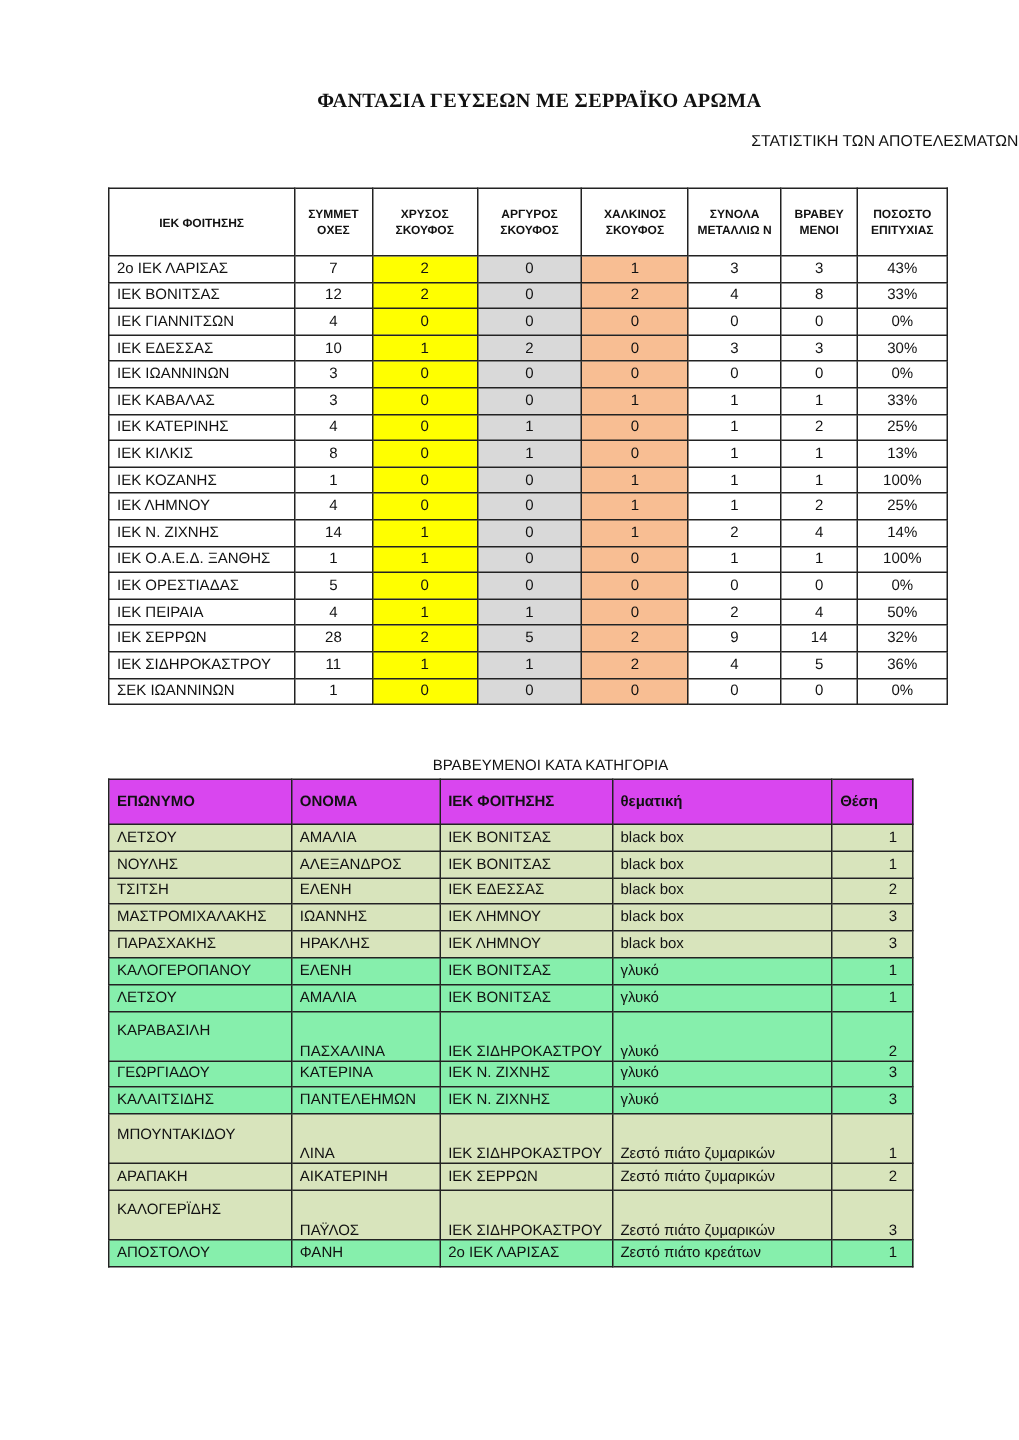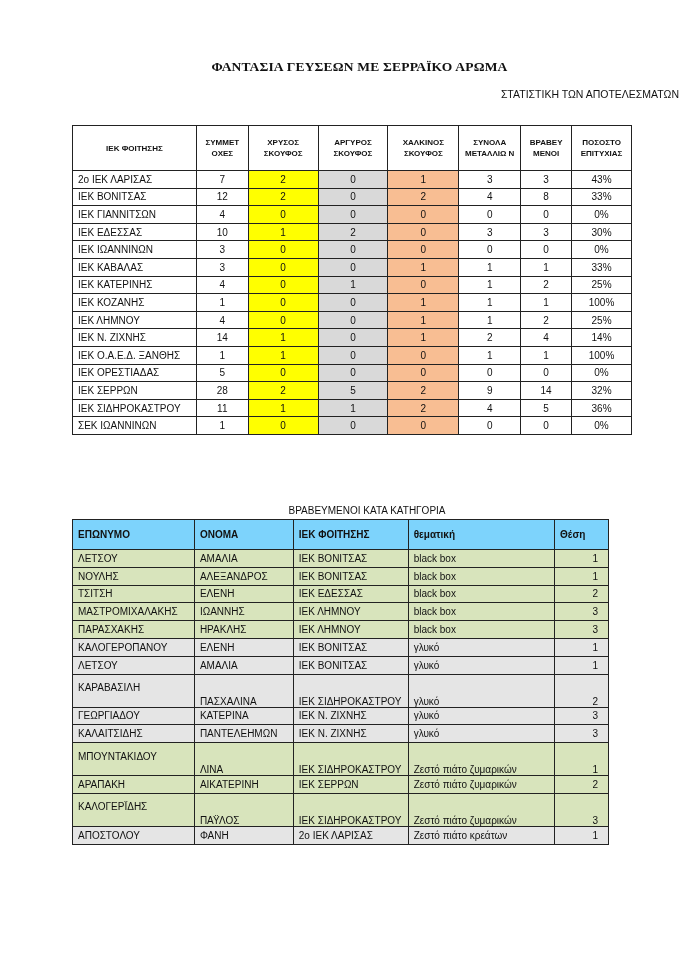--- a/index.html
+++ b/index.html
@@ -13,25 +13,25 @@
   #stats th, #stats td { border:1px solid #222; font-size:10px; padding:0; text-align:center; }
   #stats th { height:44px; font-weight:bold; font-size:8px; line-height:11px; background:#fff; }
   #stats td { height:16.6px; }
   #stats td.inst { text-align:left; padding-left:5px; }
   .gold { background:#ffff00; }
   .silver { background:#d9d9d9; }
   .bronze { background:#f8be93; }
   .caption2 { position:absolute; left:0; width:679px; top:505px; text-align:center; font-size:10px; padding-left:55px; box-sizing:border-box; }
   #awards { left:72px; top:519px; width:537px; }
   #awards th, #awards td { border:1px solid #222; font-size:10px; padding:0 0 0 5px; text-align:left; }
-  #awards th { height:29px; font-weight:bold; font-size:10px; background:#7dd3fc; }
+  #awards th { height:29px; font-weight:bold; font-size:10px; background:#d946ef; }
   #awards td { height:16.8px; }
   #awards td.pos { text-align:right; padding-right:10px; padding-left:0; }
   #awards tr.green td { background:#d8e4bc; }
-  #awards tr.blue td { background:#e5e5e5; }
+  #awards tr.blue td { background:#86efac; }
   #awards tr.bold td { font-weight:normal; }
   #awards tr.tall td { height:26px; vertical-align:bottom; line-height:11px; }
   #awards tr.tall td.eponymo { vertical-align:middle; padding-bottom:6px; }
 </style>
 </head>
 <body>
 
 <div class="title">ΦΑΝΤΑΣΙΑ  ΓΕΥΣΕΩΝ ΜΕ ΣΕΡΡΑΪΚΟ  ΑΡΩΜΑ</div>
 <div class="subtitle">ΣΤΑΤΙΣΤΙΚΗ ΤΩΝ ΑΠΟΤΕΛΕΣΜΑΤΩΝ</div>
 
@@ -123,20 +123,30 @@
         <td class="inst">ΙΕΚ ΚΑΤΕΡΙΝΗΣ</td>
         <td>4</td>
         <td class="gold">0</td>
         <td class="silver">1</td>
         <td class="bronze">0</td>
         <td>1</td>
         <td>2</td>
         <td>25%</td>
       </tr>
       <tr>
+        <td class="inst">ΙΕΚ ΚΙΛΚΙΣ</td>
+        <td>8</td>
+        <td class="gold">0</td>
+        <td class="silver">1</td>
+        <td class="bronze">0</td>
+        <td>1</td>
+        <td>1</td>
+        <td>13%</td>
+      </tr>
+      <tr>
         <td class="inst">ΙΕΚ ΚΟΖΑΝΗΣ</td>
         <td>1</td>
         <td class="gold">0</td>
         <td class="silver">0</td>
         <td class="bronze">1</td>
         <td>1</td>
         <td>1</td>
         <td>100%</td>
       </tr>
       <tr>
@@ -171,20 +181,30 @@
       </tr>
       <tr>
         <td class="inst">ΙΕΚ ΟΡΕΣΤΙΑΔΑΣ</td>
         <td>5</td>
         <td class="gold">0</td>
         <td class="silver">0</td>
         <td class="bronze">0</td>
         <td>0</td>
         <td>0</td>
         <td>0%</td>
+      </tr>
+      <tr>
+        <td class="inst">ΙΕΚ ΠΕΙΡΑΙΑ</td>
+        <td>4</td>
+        <td class="gold">1</td>
+        <td class="silver">1</td>
+        <td class="bronze">0</td>
+        <td>2</td>
+        <td>4</td>
+        <td>50%</td>
       </tr>
       <tr>
         <td class="inst">ΙΕΚ ΣΕΡΡΩΝ</td>
         <td>28</td>
         <td class="gold">2</td>
         <td class="silver">5</td>
         <td class="bronze">2</td>
         <td>9</td>
         <td>14</td>
         <td>32%</td>

